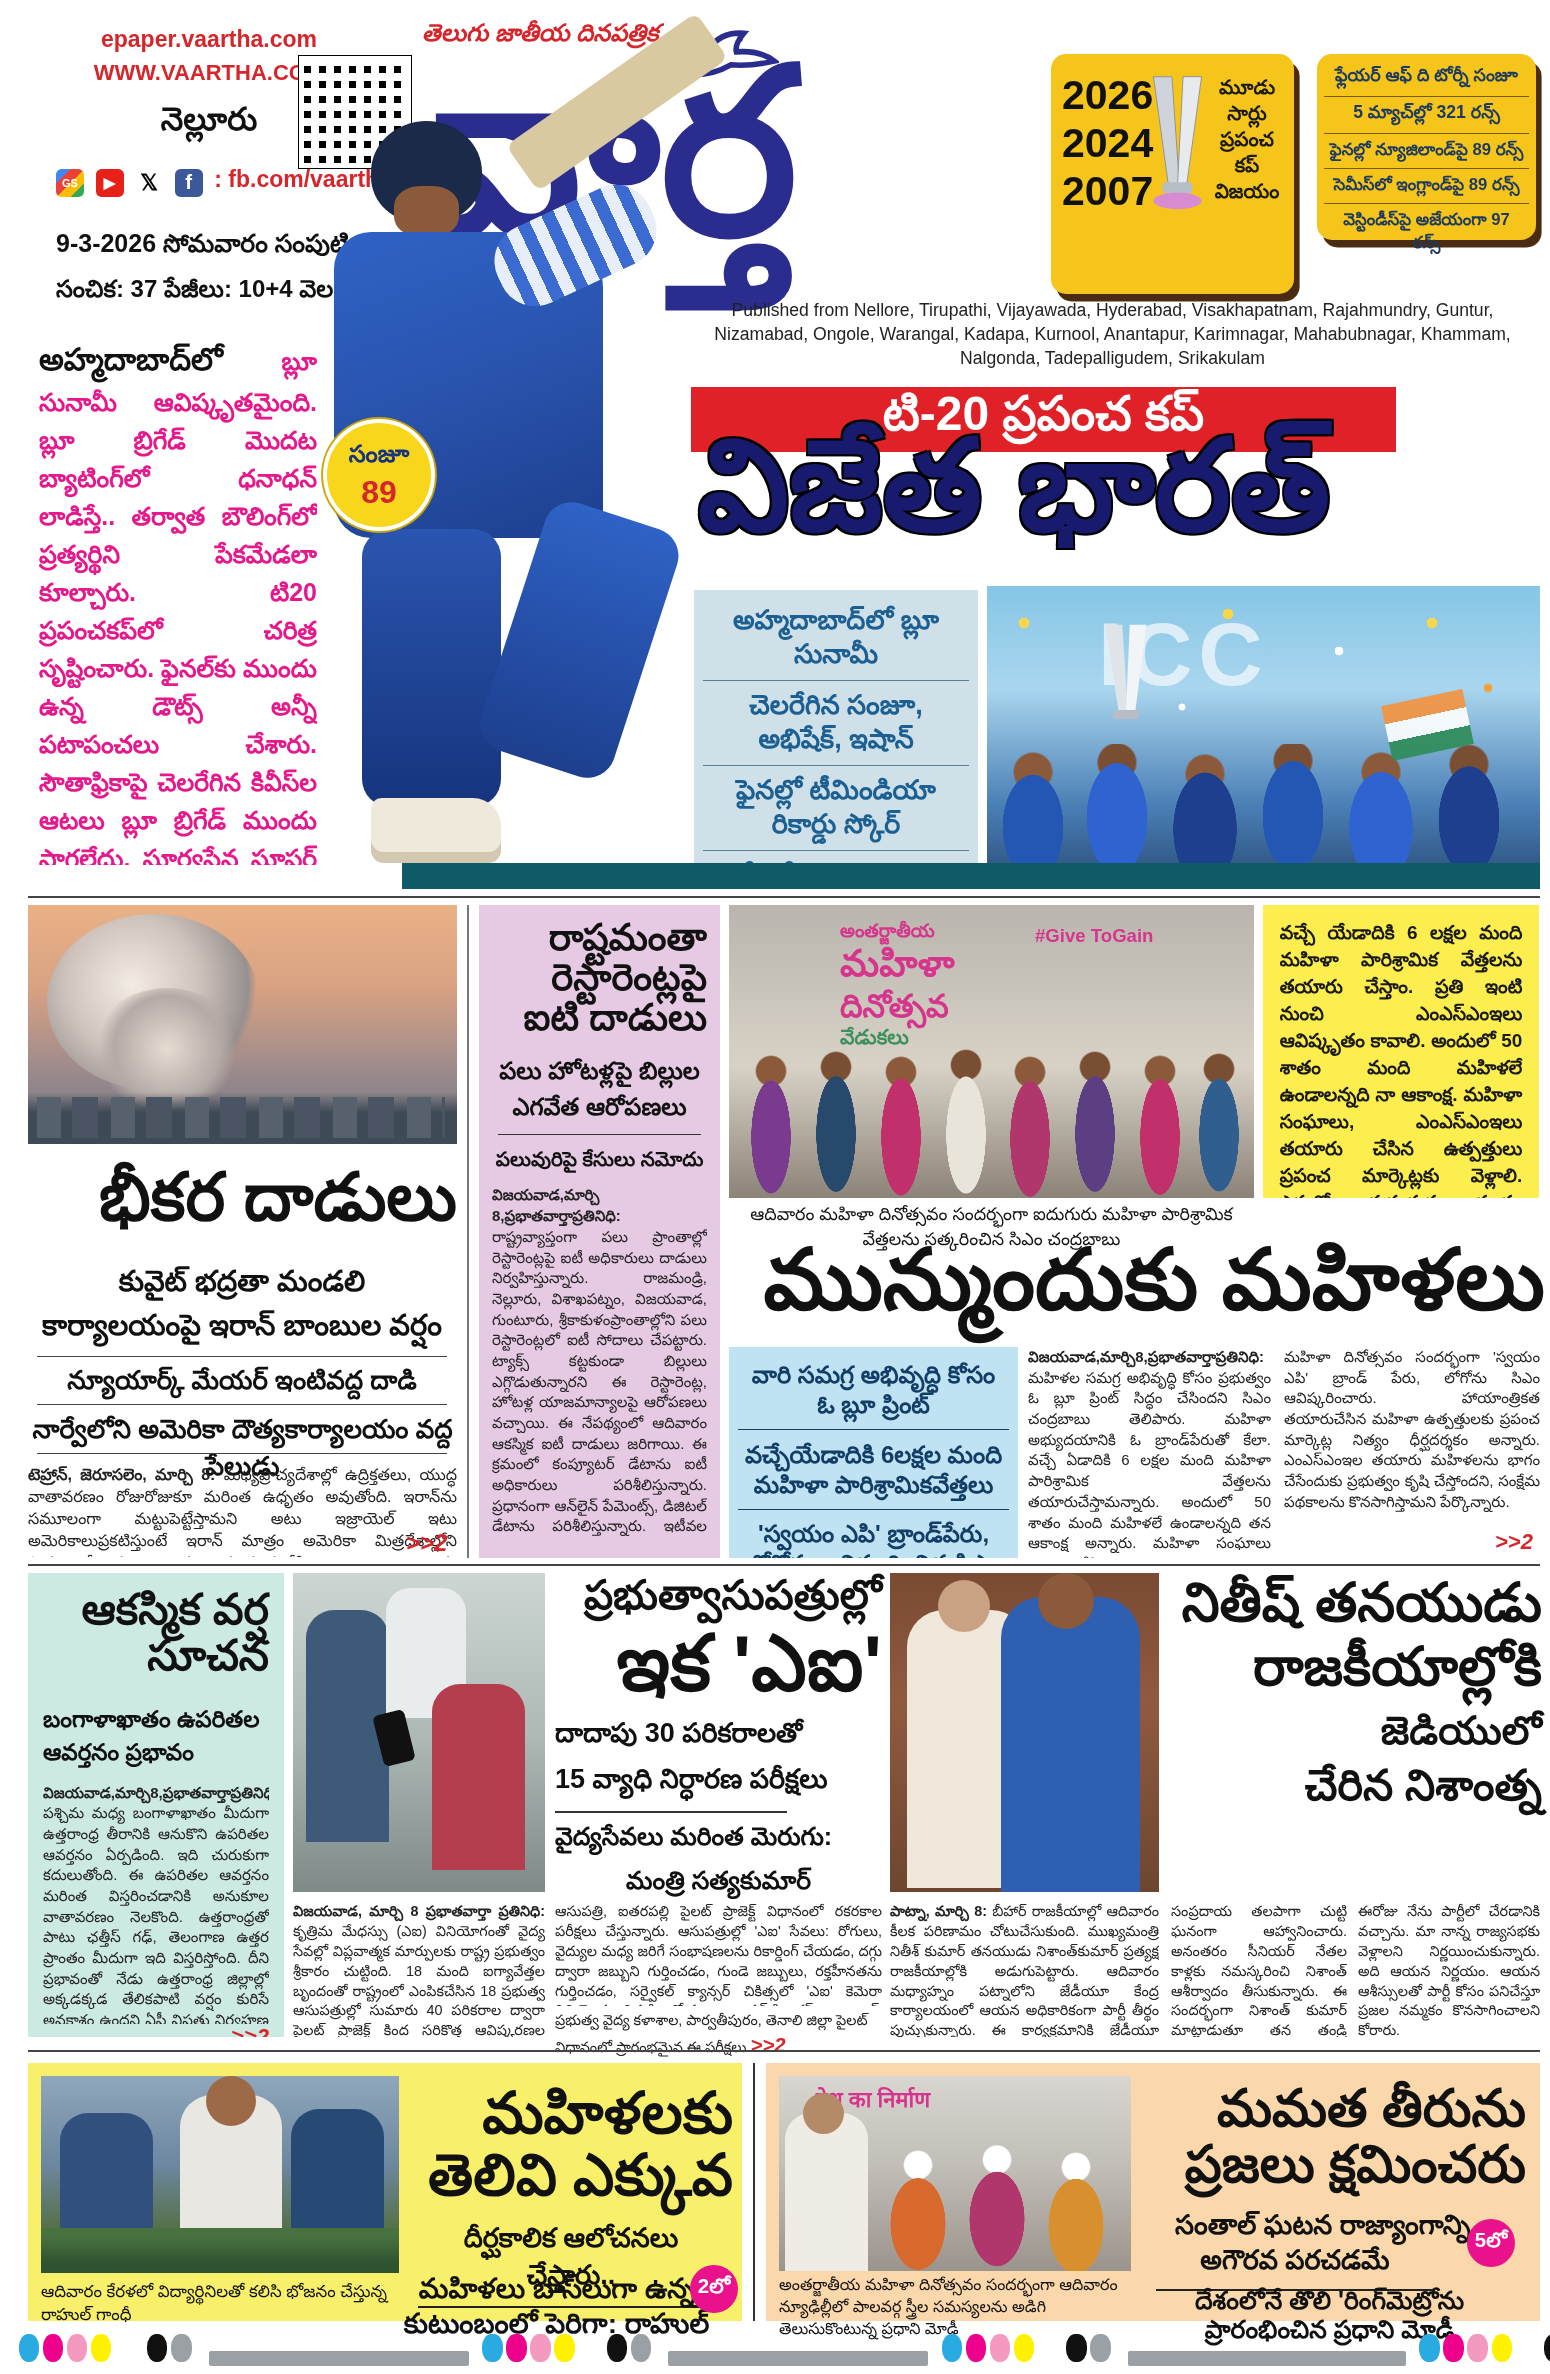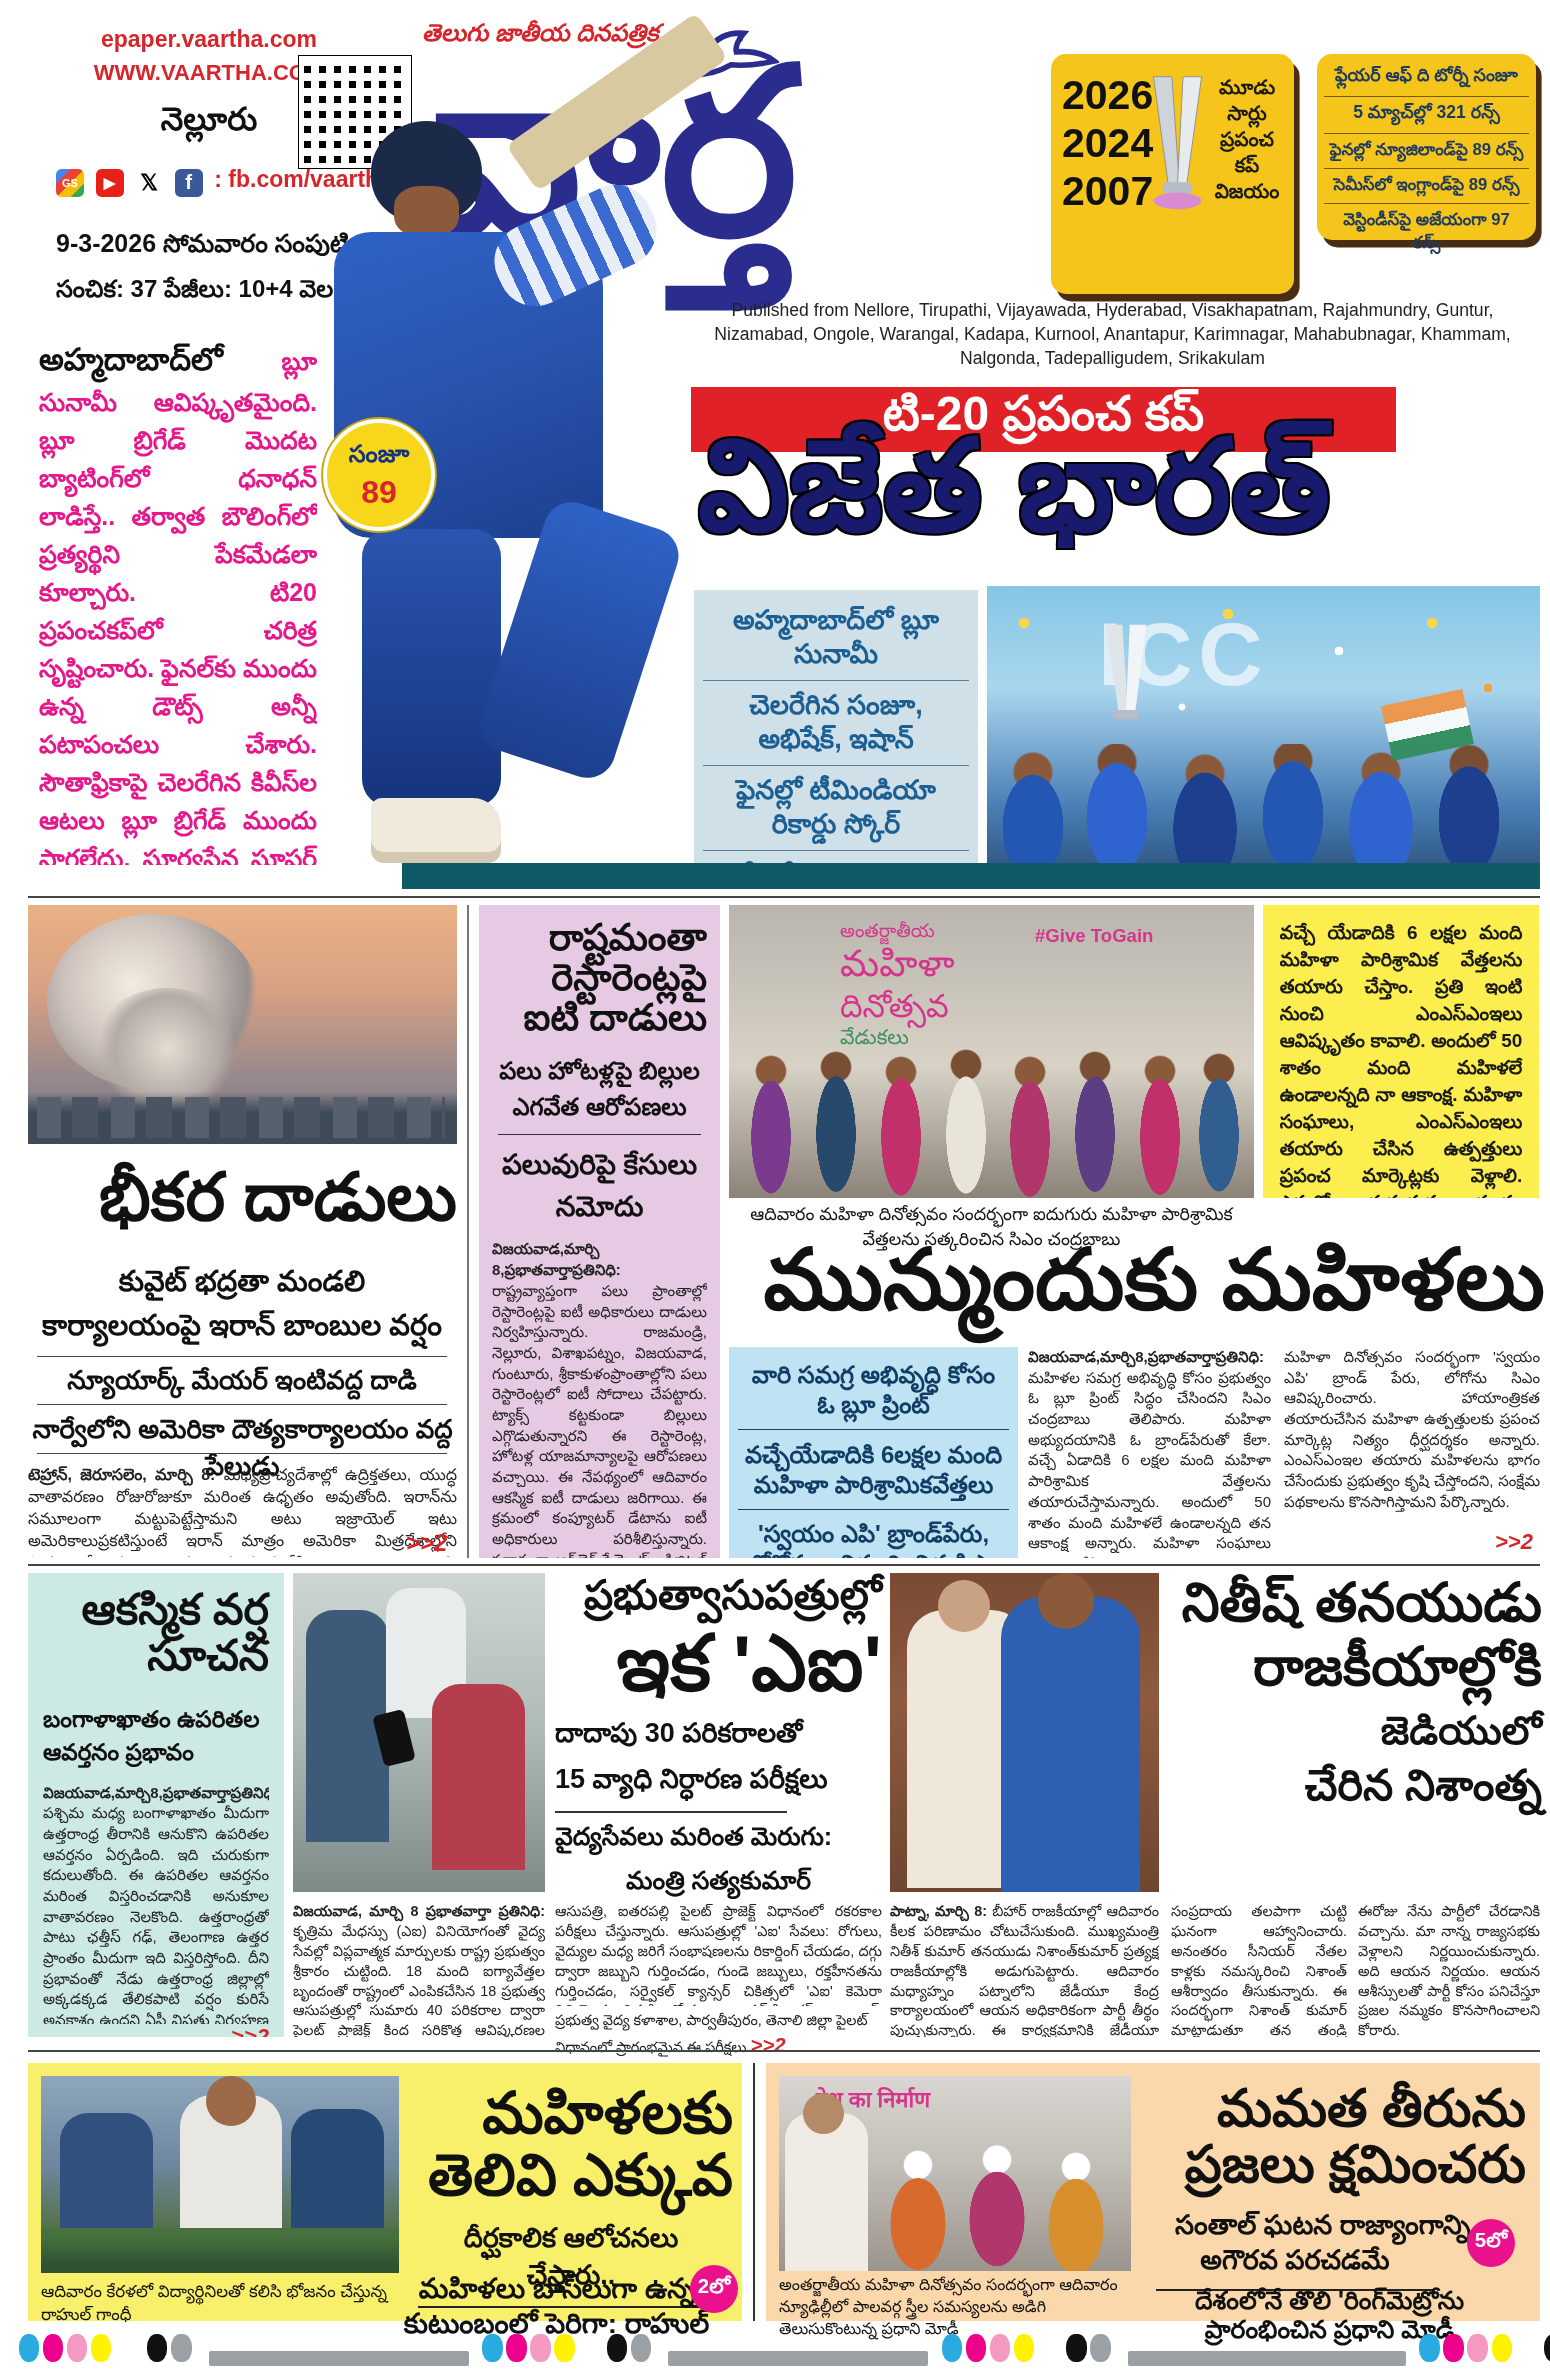--- a/index.html
+++ b/index.html
@@ -174,30 +174,30 @@
   <div class="abs vline" style="left:467px;top:905px;height:653px;"></div>
 
   <div class="abs pinkbox" style="left:479px;top:905px;width:241px;height:653px;padding:13px 13px;box-sizing:border-box;overflow:hidden;">
     <div class="headline ct" style="font-size:37px;">
       <div>రాష్టమంతా</div>
       <div>రెస్టారెంట్లపై</div>
       <div>ఐటి దాడులు</div>
     </div>
     <div class="subhead ct" style="font-size:24px;margin-top:15px;line-height:1.5;">పలు హోటళ్లపై బిల్లుల ఎగవేత ఆరోపణలు</div>
     <div style="border-bottom:1.9px solid #333;margin:9.3px 5.6px;"></div>
-    <div class="subhead ct" style="font-size:28px;line-height:1.5;">పలువురిపై కేసులు నమోదు</div>
+    <div class="subhead ct" style="font-size:20px;line-height:1.5;">పలువురిపై కేసులు నమోదు</div>
     <div class="body-txt jt" style="font-size:15px;margin-top:11px;height:352px;overflow:hidden;">
       <span class="dateline">విజయవాడ,మార్చి 8,ప్రభాతవార్తాప్రతినిధి:</span>
       <span>రాష్ట్రవ్యాప్తంగా పలు ప్రాంతాల్లో రెస్టారెంట్లపై ఐటీ అధికారులు దాడులు నిర్వహిస్తున్నారు. రాజమండ్రి, నెల్లూరు, విశాఖపట్నం, విజయవాడ, గుంటూరు, శ్రీకాకుళంప్రాంతాల్లోని పలు రెస్టారెంట్లలో ఐటీ సోదాలు చేపట్టారు. ట్యాక్స్ కట్టకుండా బిల్లులు ఎగ్గొడుతున్నారని ఈ రెస్టారెంట్ల, హోటళ్ల యాజమాన్యాలపై ఆరోపణలు వచ్చాయి. ఈ నేపథ్యంలో ఆదివారం ఆకస్మిక ఐటీ దాడులు జరిగాయి. ఈ క్రమంలో కంప్యూటర్ డేటాను ఐటీ అధికారులు పరిశీలిస్తున్నారు. ప్రధానంగా ఆన్‌లైన్ పేమెంట్స్, డిజిటల్ డేటాను పరిశీలిస్తున్నారు. ఇటీవల రూ.70వేల కోట్ల అమ్మకాల డిజిటల్ రికార్డులను పలు హోటళ్లు, రెస్టారెంట్ల యజమానులు తొలగించారని సమాచారం. ఈ క్రమంలో కీలక ఆధారాలని ఆదాయపన్నుశాఖ అధికారులు</span>
     </div>
 
   </div>
 
   <div class="abs photo" style="left:729px;top:905px;width:525px;height:293px;background:linear-gradient(180deg,#b9b5ae 0%,#d8d2c6 55%,#8c8378 100%);">
-    <div class="abs" style="left:111px;top:15px;width:186px;color:#d6358d;font-weight:normal;line-height:1.2;">
+    <div class="abs" style="left:111px;top:15px;width:186px;color:#d6358d;font-weight:bold;line-height:1.2;">
       <div style="font-size:18.6px;">అంతర్జాతీయ</div>
       <div style="font-size:37px;">మహిళా</div>
       <div style="font-size:32px;">దినోత్సవ</div>
       <div style="font-size:20.4px;color:#3f8f5f;">వేడుకలు</div>
     </div>
     <div class="abs" style="left:306px;top:20.4px;color:#d6358d;font-weight:bold;font-size:18.6px;">#Give ToGain</div>
     <div class="abs" style="left:0;top:121px;width:100%;height:173px;background:radial-gradient(ellipse 28px 80px at 42px 111px,#7a3b8f 70%,transparent 71%),radial-gradient(ellipse 28px 82px at 107px 108px,#27496b 70%,transparent 71%),radial-gradient(ellipse 28px 83px at 172px 111px,#c2306b 70%,transparent 71%),radial-gradient(ellipse 28px 83px at 237px 109px,#e8e4da 70%,transparent 71%),radial-gradient(ellipse 28px 82px at 301px 113px,#b0366b 70%,transparent 71%),radial-gradient(ellipse 28px 82px at 366px 108px,#5b3f82 70%,transparent 71%),radial-gradient(ellipse 28px 82px at 431px 111px,#c2306b 70%,transparent 71%),radial-gradient(ellipse 28px 80px at 490px 109px,#2f5e8f 70%,transparent 71%),radial-gradient(circle 16px at 42px 45px,#8a5a3b 90%,transparent),radial-gradient(circle 16px at 107px 41px,#7a4e33 90%,transparent),radial-gradient(circle 16px at 172px 46px,#8a5a3b 90%,transparent),radial-gradient(circle 16px at 237px 39px,#7a4e33 90%,transparent),radial-gradient(circle 16px at 301px 46px,#8a5a3b 90%,transparent),radial-gradient(circle 16px at 366px 41px,#7a4e33 90%,transparent),radial-gradient(circle 16px at 431px 45px,#8a5a3b 90%,transparent),radial-gradient(circle 16px at 490px 43px,#7a4e33 90%,transparent);"></div>
   </div>
   <div class="abs cap ct" style="left:729px;top:1204px;width:525px;">ఆదివారం మహిళా దినోత్సవం సందర్భంగా ఐదుగురు మహిళా పారిశ్రామిక వేత్తలను సత్కరించిన సిఎం చంద్రబాబు</div>
 

